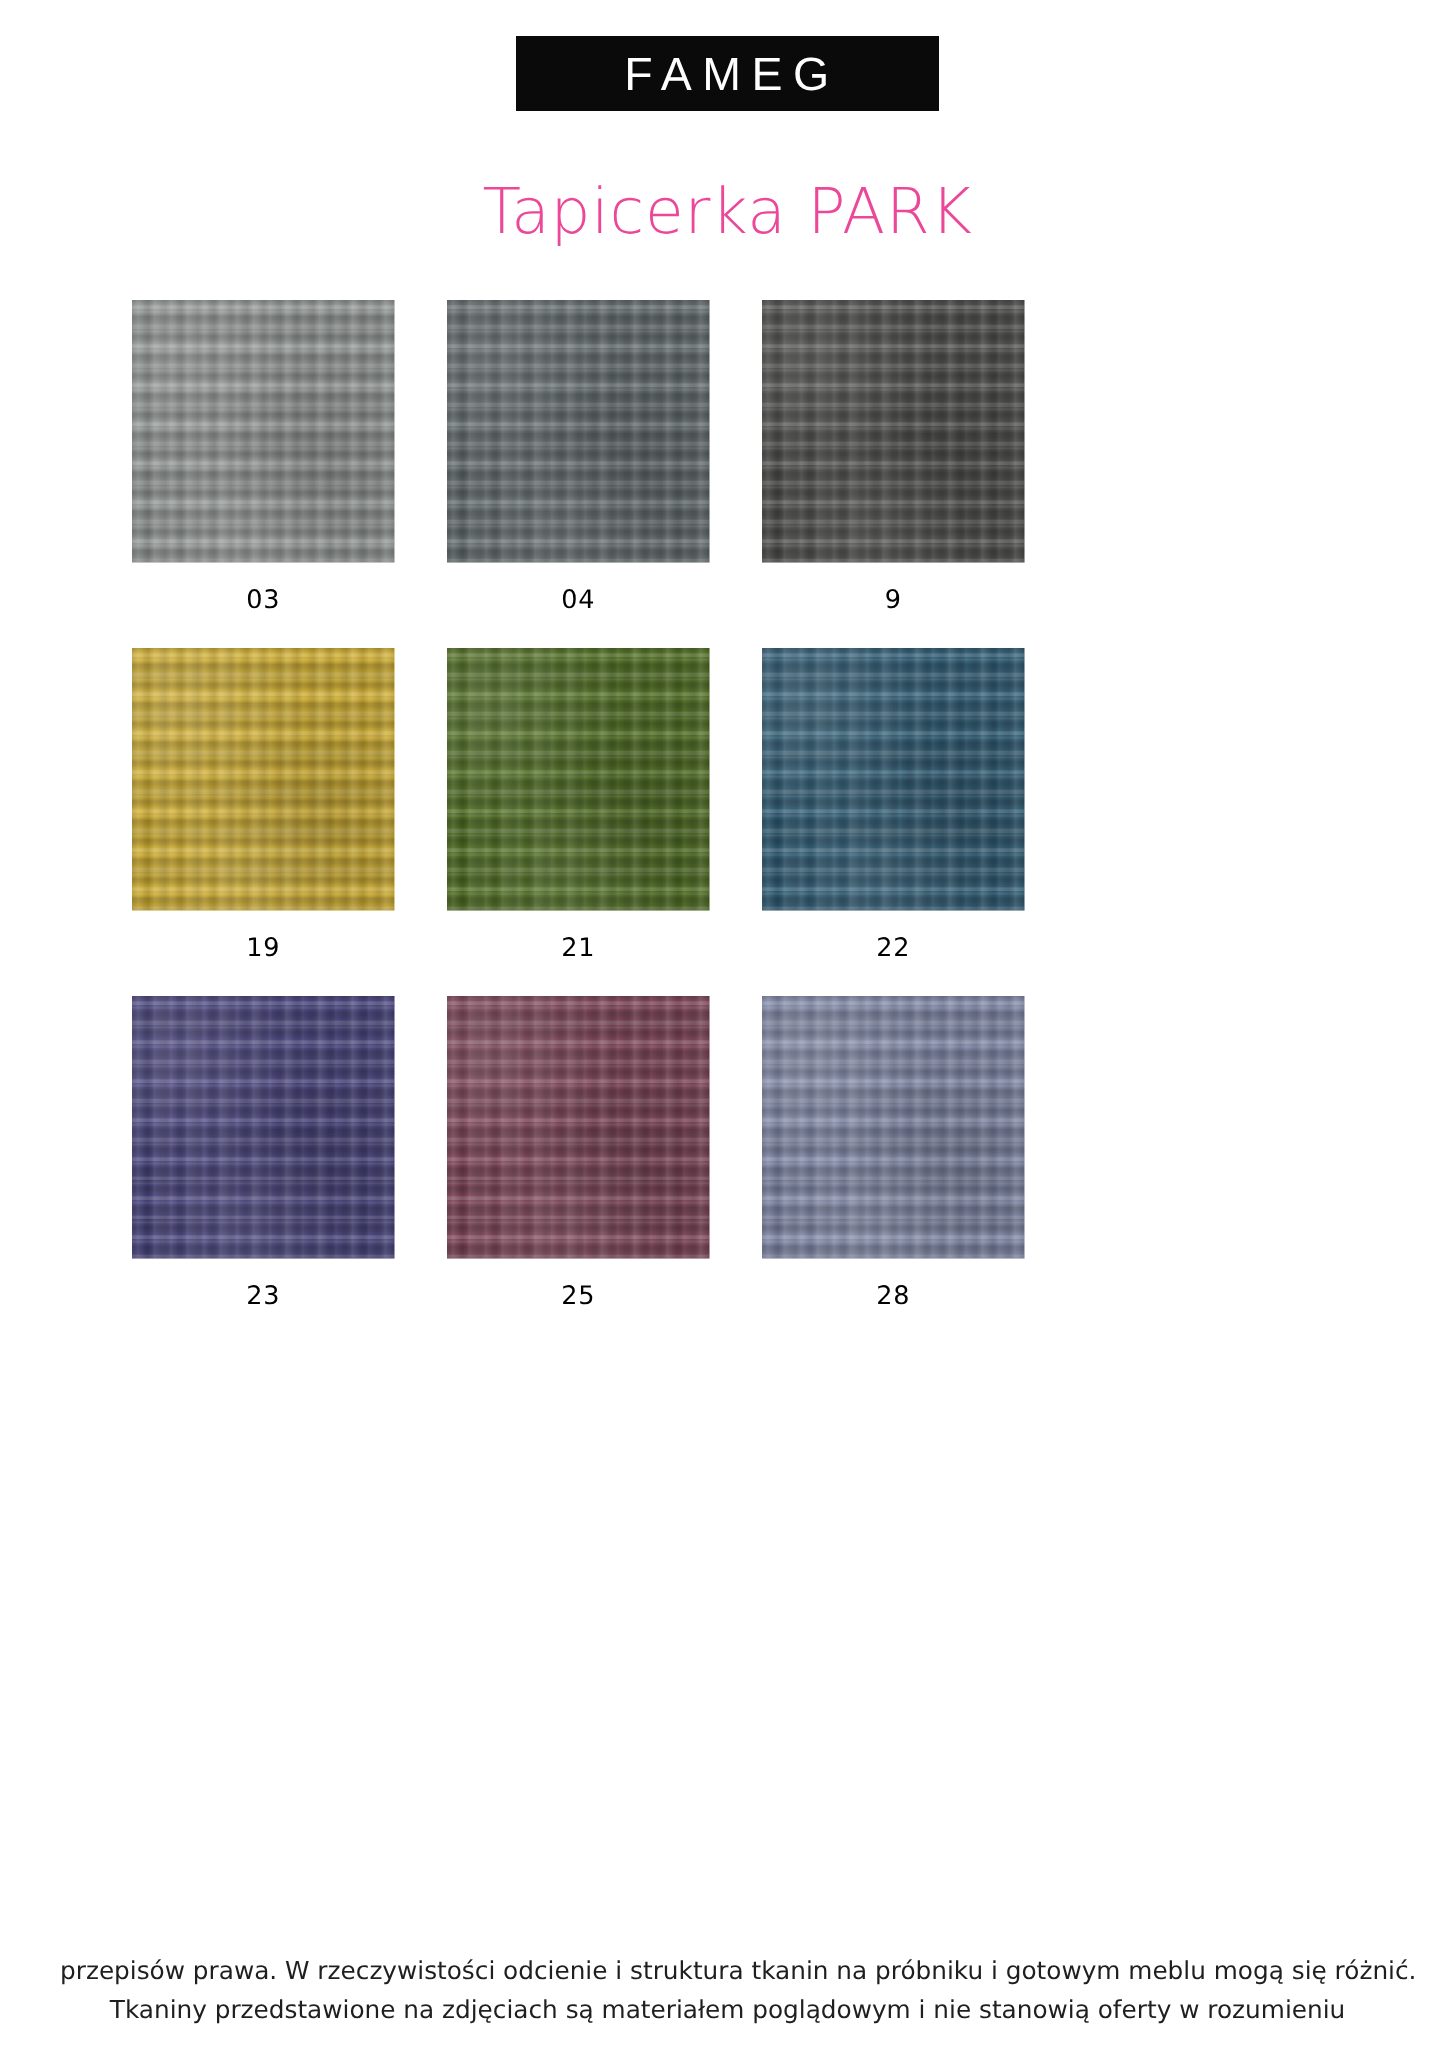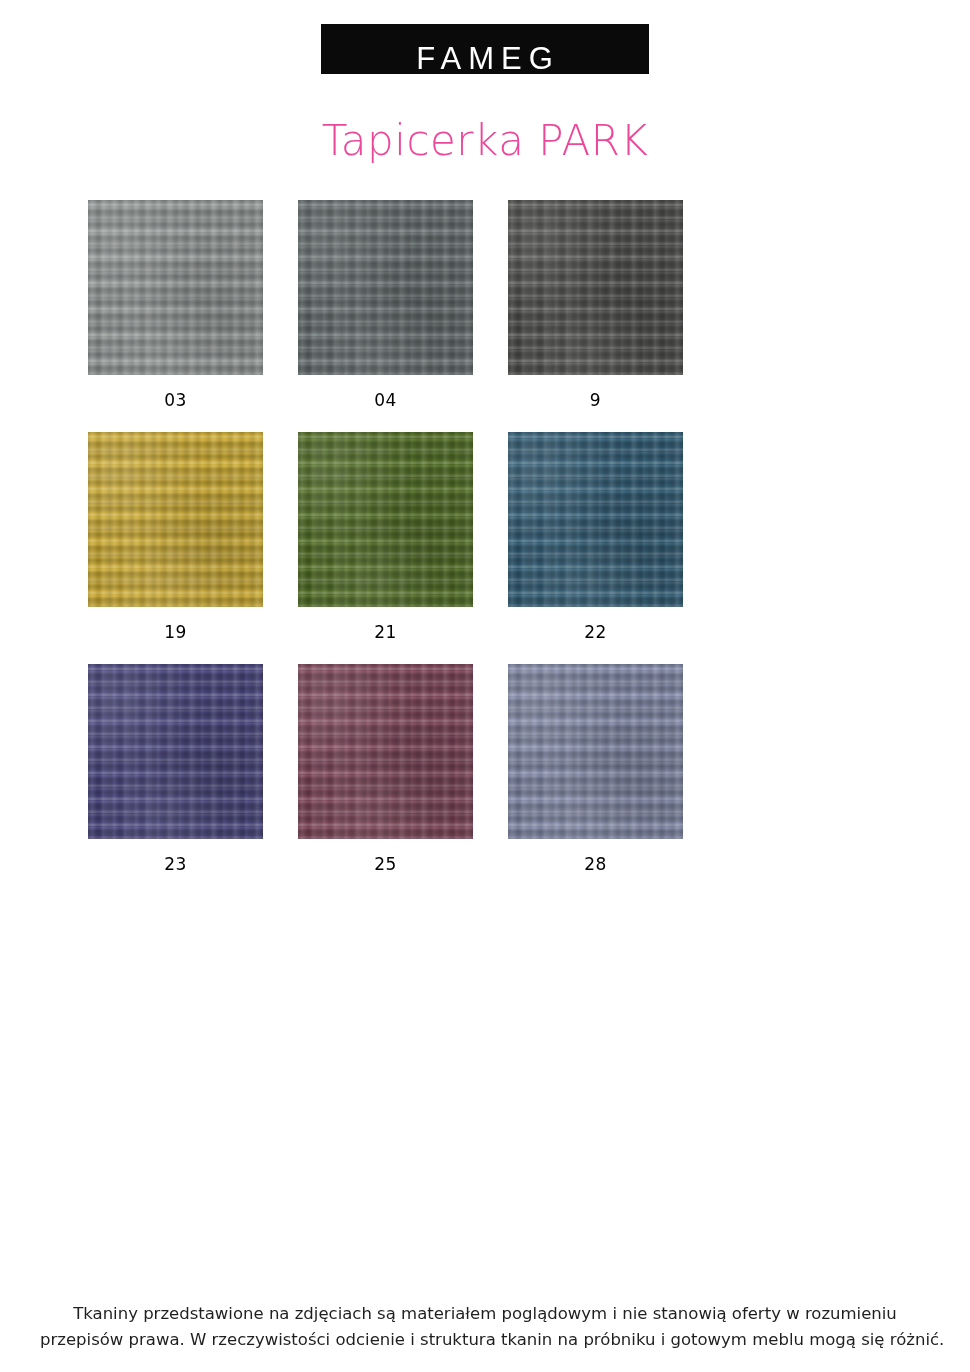--- a/index.html
+++ b/index.html
@@ -17,24 +17,24 @@
   }
 
   
   .logo-wrap {
     display: flex;
     justify-content: center;
     padding-top: 24px;
   }
   .logo-bar {
     background: #0a0a0a;
-    width: 328px;
+    width: 282px;
     height: 50px;
     display: flex;
-    align-items: flex-end;
+    align-items: center;
     justify-content: center;
   }
   .logo-text {
     color: #ffffff;
     font-size: 31px;
     letter-spacing: 7px;
     font-weight: 400;
     line-height: 1;
     padding-left: 6px;
     font-family: "Liberation Sans", sans-serif;
@@ -241,15 +241,15 @@
         <div class="tex t1"></div>
         <div class="tex t2"></div>
         <div class="tex t3"></div>
         <div class="tex t4"></div>
       </div>
       <div class="swatch-label">28</div>
     </div>
   </div>
 
 <div class="footer">
+  <div>przepisów prawa. W rzeczywistości odcienie i struktura tkanin na próbniku i gotowym meblu mogą się różnić.</div>
   <div>Tkaniny przedstawione na zdjęciach są materiałem poglądowym i nie stanowią oferty w rozumieniu</div>
-  <div>przepisów prawa. W rzeczywistości odcienie i struktura tkanin na próbniku i gotowym meblu mogą się różnić.</div>
 </div>
 
 </body></html>

